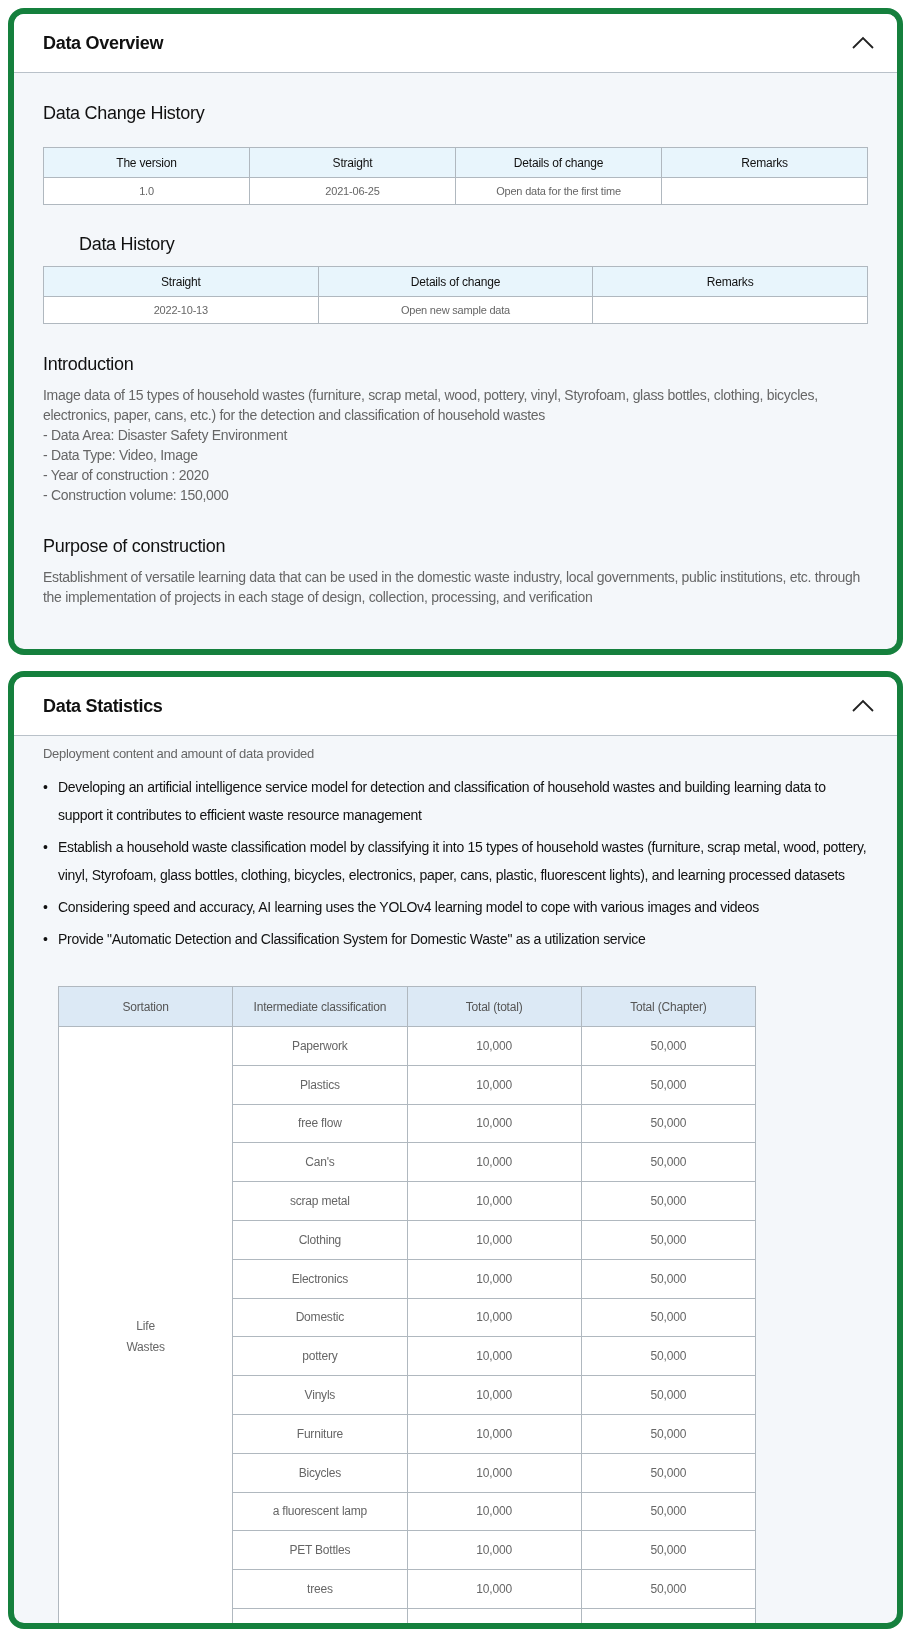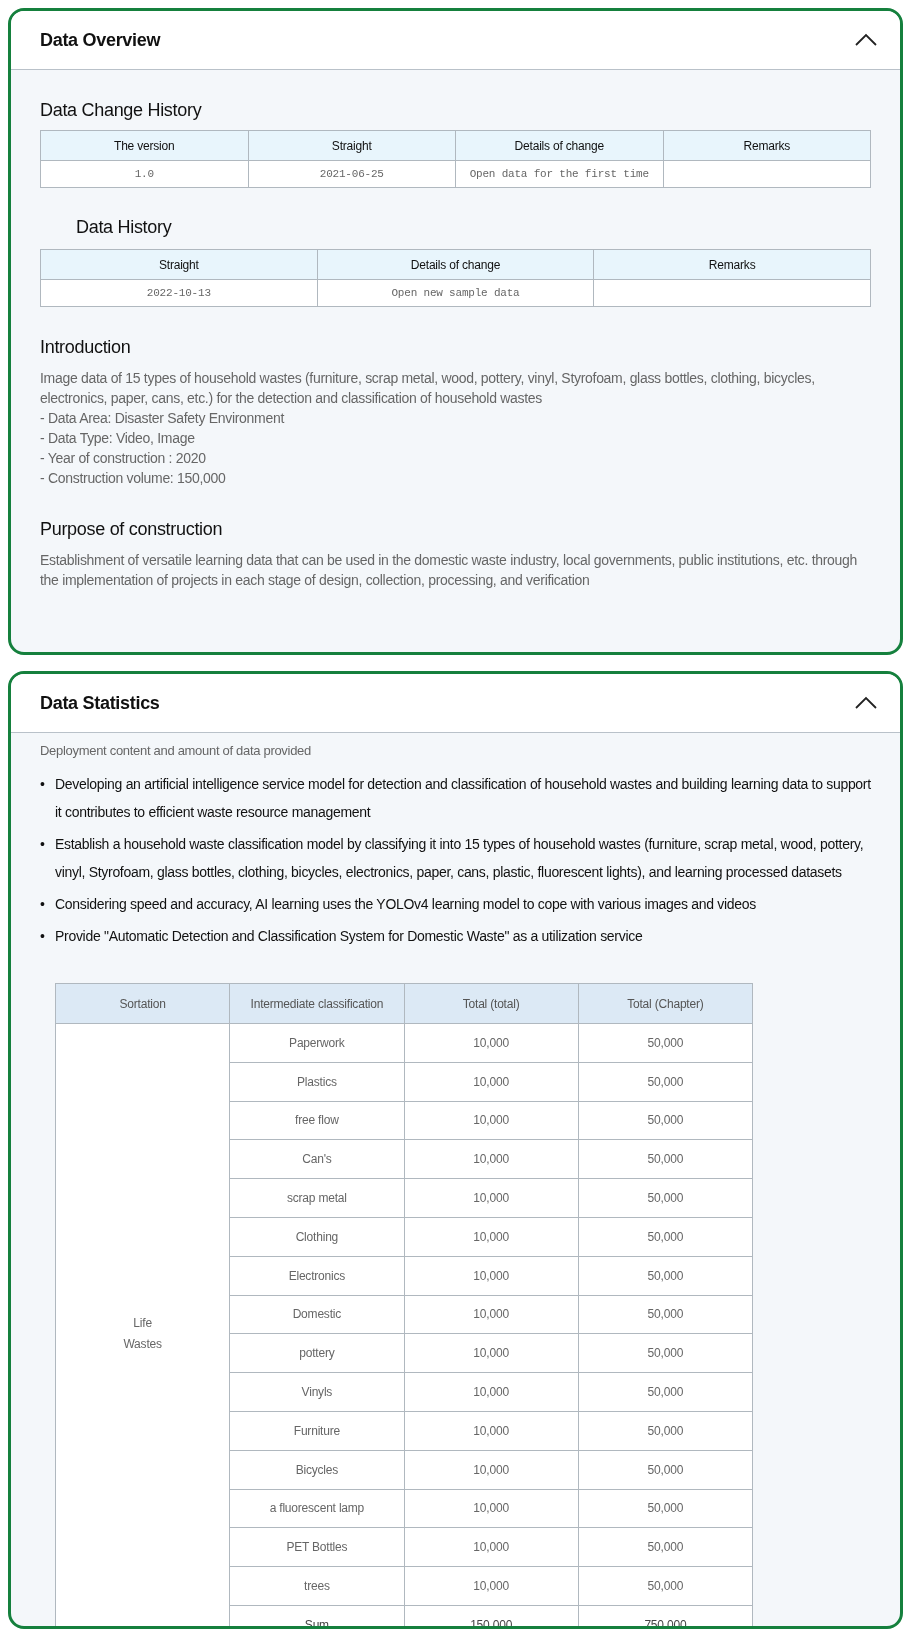--- a/index.html
+++ b/index.html
@@ -1,21 +1,21 @@
 <!DOCTYPE html>
 <html><head>
 <meta charset="utf-8">
 <style>
   * { box-sizing: border-box; margin: 0; padding: 0; }
   html, body { width: 911px; background: #ffffff; }
   body { font-family: "Liberation Sans", "DejaVu Sans", sans-serif; color: #222; position: relative; height: 1641px; }
 
   .card {
     position: absolute; left: 8px; width: 895px;
-    border: 3px solid #15803d; border-radius: 16px;
+    border: 6px solid #15803d; border-radius: 16px;
     background: #f4f7fa; overflow: hidden;
   }
   #card-overview { top: 8px; height: 647px; }
   #card-stats { top: 671px; height: 958px; }
 
   .card-header {
     height: 59px; background: #ffffff; border-bottom: 1px solid #b9c1c9;
     display: flex; align-items: center; justify-content: space-between;
     padding: 0 22px 0 29px; cursor: pointer;
   }
@@ -23,21 +23,21 @@
   .chevron { width: 24px; height: 24px; display: flex; align-items: center; justify-content: center; }
 
   .card-body { padding: 0 29px; }
 
   .section-title { font-size: 18px; color: #111; font-weight: normal; letter-spacing: -0.3px; }
 
   table { border-collapse: collapse; width: 100%; table-layout: fixed; background: #fff; }
   td, th { border: 1px solid #b0b8bf; text-align: center; font-weight: normal; }
 
   .t1 th { background: #e8f5fc; color: #111; font-size: 12px; height: 30px; letter-spacing: -0.2px; }
-  .t1 td { color: #666; font-size: 11px; height: 27px; letter-spacing: -0.2px; font-family: Liberation Mono, monospace; }
+  .t1 td { color: #666; font-size: 11px; height: 27px; letter-spacing: -0.2px; }
 
   .intro-text, .purpose-text { font-size: 14px; color: #666; line-height: 20px; letter-spacing: -0.3px; }
 
   .stats-sub { font-size: 13px; color: #666; margin-top: 10px; letter-spacing: -0.3px; }
   .stats-list { margin-top: 12px; padding-left: 15px; list-style: none; }
   .stats-list li { position: relative; font-size: 14px; color: #111; line-height: 28px; margin-bottom: 4px; letter-spacing: -0.3px; padding-left: 0; }
   .stats-list li::before { content: "•"; position: absolute; left: -15px; top: 0; color: #111; }
 
   .t2 { margin-top: 33px; margin-left: 15px; width: 698px; }
   .t2 th { background: #dce9f5; color: #555; font-size: 12px; height: 40px; letter-spacing: -0.2px; }
@@ -53,21 +53,21 @@
     <span class="card-title">Data Overview</span>
     <span class="chevron">
       <svg width="24" height="14" viewBox="0 0 24 14">
           <polyline points="2,12 12,2 22,12" fill="none" stroke="#222" stroke-width="1.8"></polyline>
         </svg>
     </span>
   </div>
   <div class="card-body">
 
     <div class="section-title" style="margin-top:30px;">Data Change History</div>
-    <table class="t1" style="margin-top:9px;">
+    <table class="t1" style="margin-top:23px;">
       <thead>
         <tr>
           <th>The version</th>
           <th>Straight</th>
           <th>Details of change</th>
           <th>Remarks</th>
         </tr>
       </thead>
       <tbody>
         <tr>

